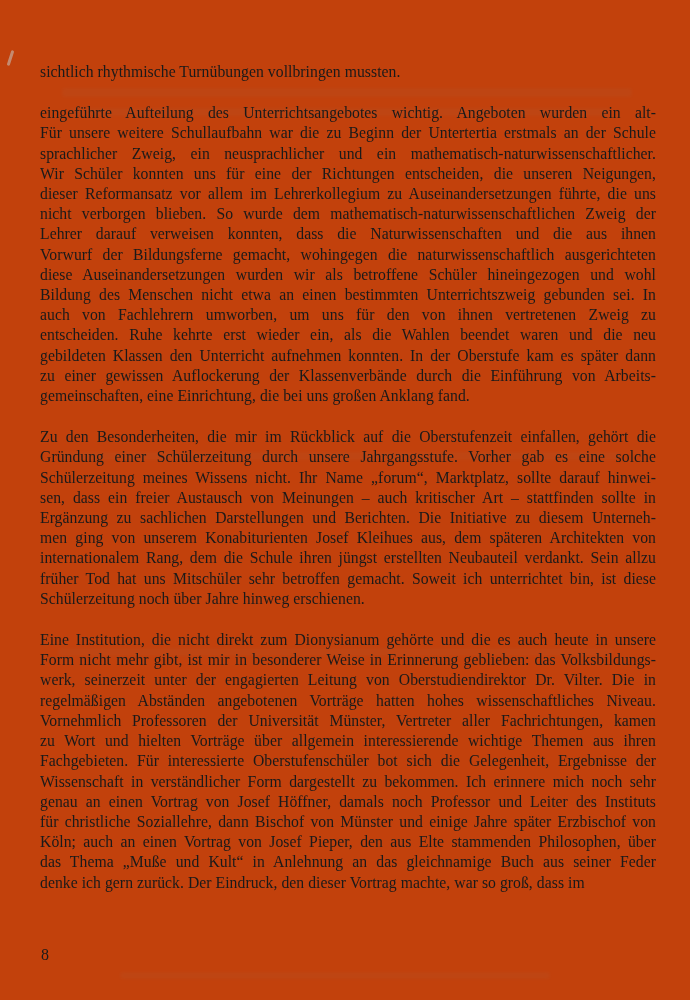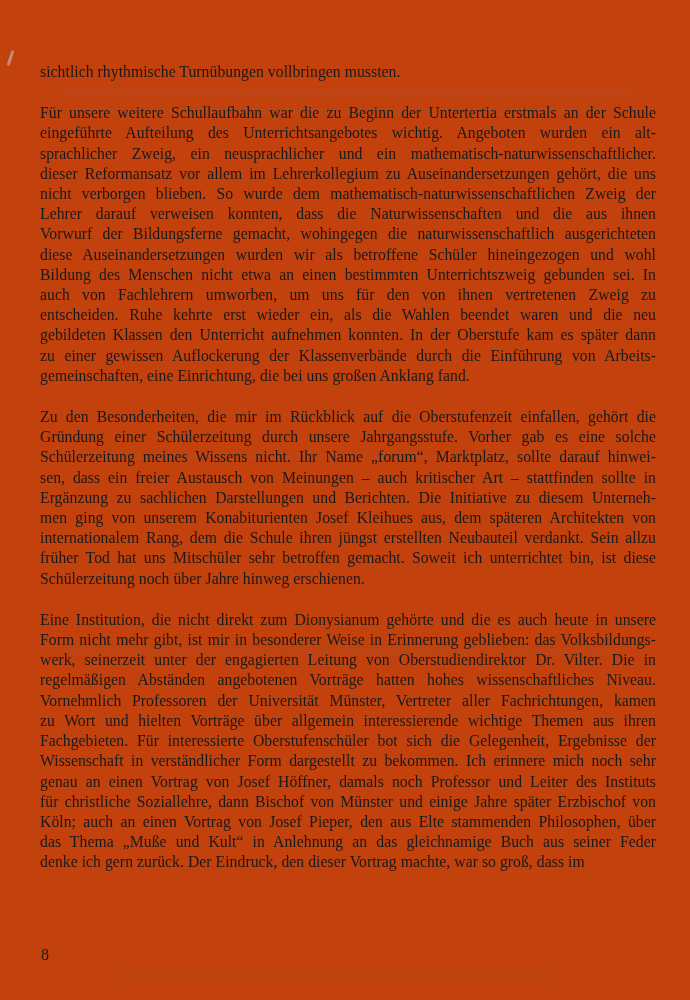--- a/index.html
+++ b/index.html
@@ -81,24 +81,25 @@
   <div class="ghost ghost-2"></div>
   <div class="ghost ghost-3"></div>
   <div class="ghost ghost-4"></div>
   <div class="ghost ghost-5"></div>
 
   <div class="text-block">
       <div class="para">
         <div class="line last">sichtlich rhythmische Turnübungen vollbringen mussten.</div>
       </div>
       <div class="para">
+        <div class="line">eingeführte Aufteilung des Unterrichtsangebotes wichtig. Angeboten wurden ein alt-</div>
         <div class="line">Für unsere weitere Schullaufbahn war die zu Beginn der Untertertia erstmals an der Schule</div>
-        <div class="line">eingeführte Aufteilung des Unterrichtsangebotes wichtig. Angeboten wurden ein alt-</div>
         <div class="line">sprachlicher Zweig, ein neusprachlicher und ein mathematisch-naturwissenschaftlicher.</div>
-        <div class="line">dieser Reformansatz vor allem im Lehrerkollegium zu Auseinandersetzungen gehört, die uns</div>
+        <div class="line">Wir Schüler konnten uns für eine der Richtungen entscheiden, die unseren Neigungen,</div>
+        <div class="line">dieser Reformansatz vor allem im Lehrerkollegium zu Auseinandersetzungen führte, die uns</div>
         <div class="line">nicht verborgen blieben. So wurde dem mathematisch-naturwissenschaftlichen Zweig der</div>
         <div class="line">Lehrer darauf verweisen konnten, dass die Naturwissenschaften und die aus ihnen</div>
         <div class="line">Vorwurf der Bildungsferne gemacht, wohingegen die naturwissenschaftlich ausgerichteten</div>
         <div class="line">diese Auseinandersetzungen wurden wir als betroffene Schüler hineingezogen und wohl</div>
         <div class="line">Bildung des Menschen nicht etwa an einen bestimmten Unterrichtszweig gebunden sei. In</div>
         <div class="line">auch von Fachlehrern umworben, um uns für den von ihnen vertretenen Zweig zu</div>
         <div class="line">entscheiden. Ruhe kehrte erst wieder ein, als die Wahlen beendet waren und die neu</div>
         <div class="line">gebildeten Klassen den Unterricht aufnehmen konnten. In der Oberstufe kam es später dann</div>
         <div class="line">zu einer gewissen Auflockerung der Klassenverbände durch die Einführung von Arbeits-</div>
         <div class="line last">gemeinschaften, eine Einrichtung, die bei uns großen Anklang fand.</div>

